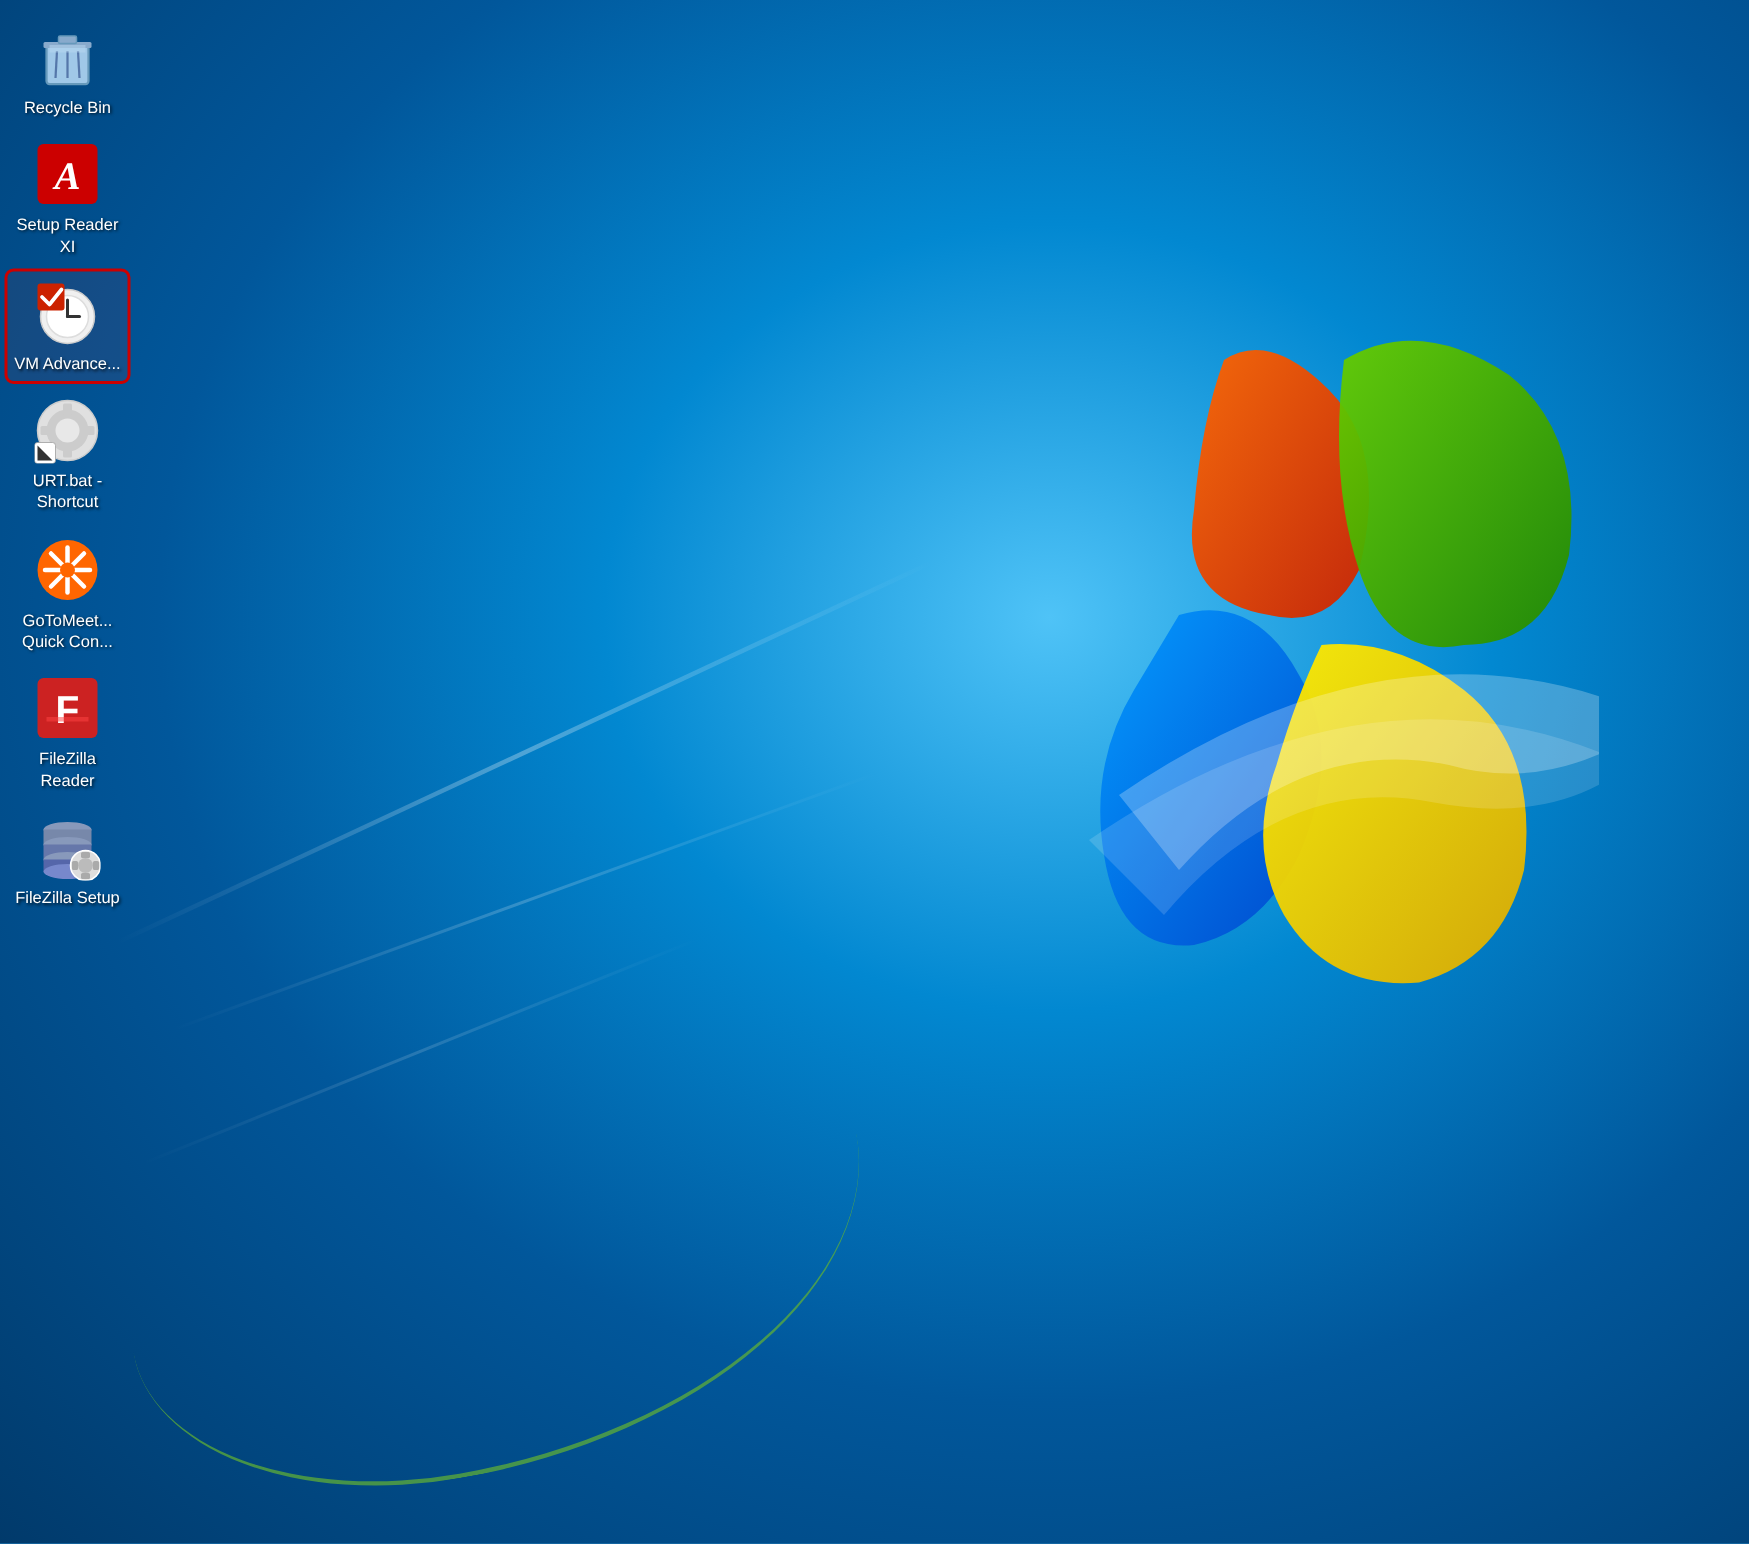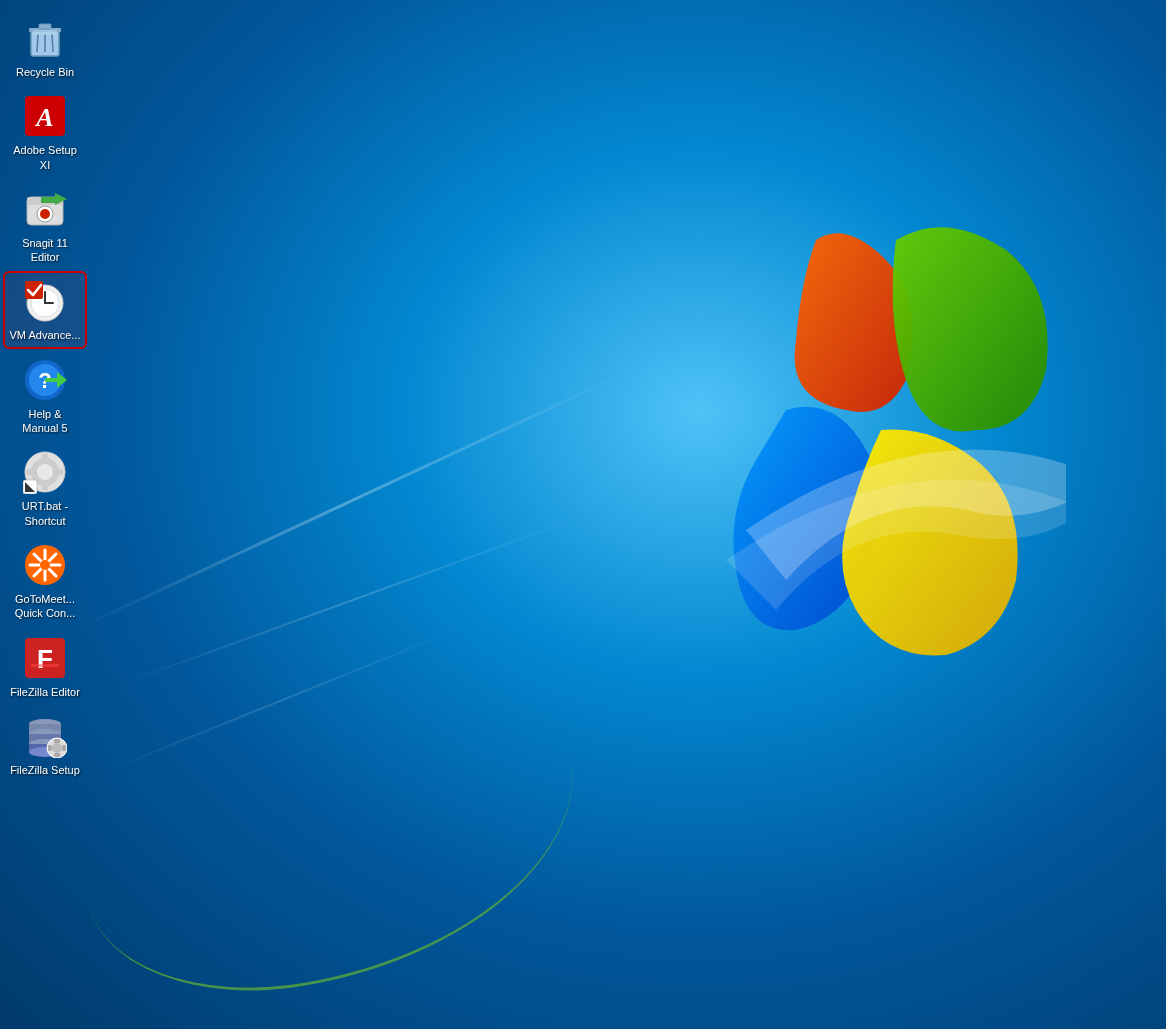--- a/index.html
+++ b/index.html
@@ -184,69 +184,41 @@
       <span class="icon-label">Recycle Bin</span>
     </div>
 
     <div class="desktop-icon">
       <div class="icon-img">
         <svg width="44" height="44" viewBox="0 0 44 44">
           <rect x="2" y="2" width="40" height="40" rx="4" fill="#cc0000"></rect>
           <text x="22" y="32" text-anchor="middle" fill="white" font-size="26" font-weight="bold" font-style="italic" font-family="Georgia,serif">A</text>
         </svg>
       </div>
-      <span class="icon-label">Adobe Setup XI</span>
-    </div>
-
-    <div class="desktop-icon">
-      <div class="icon-img">
-        <svg width="44" height="44" viewBox="0 0 44 44">
-
-          <rect x="4" y="10" width="36" height="28" rx="4" fill="#dddddd" stroke="#aaaaaa" stroke-width="1"></rect>
-          <rect x="4" y="10" width="36" height="8" rx="2" fill="#cccccc"></rect>
-          <circle cx="22" cy="27" r="8" fill="white" stroke="#999" stroke-width="1"></circle>
-          <circle cx="22" cy="27" r="5" fill="#cc2200"></circle>
-
-          <polygon points="32,6 44,12 32,18" fill="#44aa44"></polygon>
-          <rect x="18" y="10" width="14" height="6" fill="#44aa44"></rect>
-        </svg>
-      </div>
-      <span class="icon-label">Snagit 11 Editor</span>
-    </div>
+      <span class="icon-label">Setup Reader XI</span>
+    </div>
+
 
     <div class="desktop-icon highlighted">
       <div class="icon-img">
         <svg width="44" height="44" viewBox="0 0 44 44">
 
           <circle cx="22" cy="24" r="18" fill="#f0f0f0" stroke="#cccccc" stroke-width="1"></circle>
           <circle cx="22" cy="24" r="14" fill="white" stroke="#dddddd" stroke-width="1"></circle>
 
           <line x1="22" y1="24" x2="22" y2="13" stroke="#333" stroke-width="2" stroke-linecap="round"></line>
           <line x1="22" y1="24" x2="30" y2="24" stroke="#333" stroke-width="2" stroke-linecap="round"></line>
 
           <rect x="2" y="2" width="18" height="18" rx="2" fill="#cc2200"></rect>
           <polyline points="5,11 10,16 18,6" stroke="white" stroke-width="2.5" stroke-linecap="round" stroke-linejoin="round" fill="none"></polyline>
         </svg>
       </div>
       <span class="icon-label">VM Advance...</span>
     </div>
 
-    <div class="desktop-icon">
-      <div class="icon-img">
-        <svg width="44" height="44" viewBox="0 0 44 44">
-
-          <circle cx="22" cy="22" r="20" fill="#1166cc"></circle>
-          <circle cx="22" cy="22" r="16" fill="#2288ee"></circle>
-          <text x="22" y="30" text-anchor="middle" fill="white" font-size="22" font-weight="bold" font-family="Arial">?</text>
-
-          <polygon points="34,14 44,22 34,30 34,24 22,24 22,20 34,20" fill="#44cc44"></polygon>
-        </svg>
-      </div>
-      <span class="icon-label">Help &amp; Manual 5</span>
-    </div>
 
 
 
     <div class="desktop-icon">
       <div class="icon-img">
         <svg width="44" height="44" viewBox="0 0 44 44">
 
           <circle cx="22" cy="22" r="20" fill="#e0e0e0" stroke="#cccccc" stroke-width="1"></circle>
           <circle cx="22" cy="22" r="14" fill="#cccccc"></circle>
           <circle cx="22" cy="22" r="8" fill="#e8e8e8"></circle>
@@ -281,21 +253,21 @@
 
     <div class="desktop-icon">
       <div class="icon-img">
         <svg width="44" height="44" viewBox="0 0 44 44">
 
           <rect x="2" y="2" width="40" height="40" rx="4" fill="#cc2222"></rect>
           <text x="22" y="32" text-anchor="middle" fill="white" font-size="26" font-weight="bold" font-family="Arial">F</text>
           <rect x="8" y="28" width="28" height="3" fill="#ff4444" opacity="0.5"></rect>
         </svg>
       </div>
-      <span class="icon-label">FileZilla Editor</span>
+      <span class="icon-label">FileZilla Reader</span>
     </div>
 
     <div class="desktop-icon">
       <div class="icon-img">
         <svg width="44" height="44" viewBox="0 0 44 44">
 
           <ellipse cx="22" cy="10" rx="16" ry="5" fill="#8899bb"></ellipse>
           <rect x="6" y="10" width="32" height="10" fill="#7788aa"></rect>
           <ellipse cx="22" cy="20" rx="16" ry="5" fill="#8899bb"></ellipse>
           <rect x="6" y="20" width="32" height="10" fill="#6677aa"></rect>

